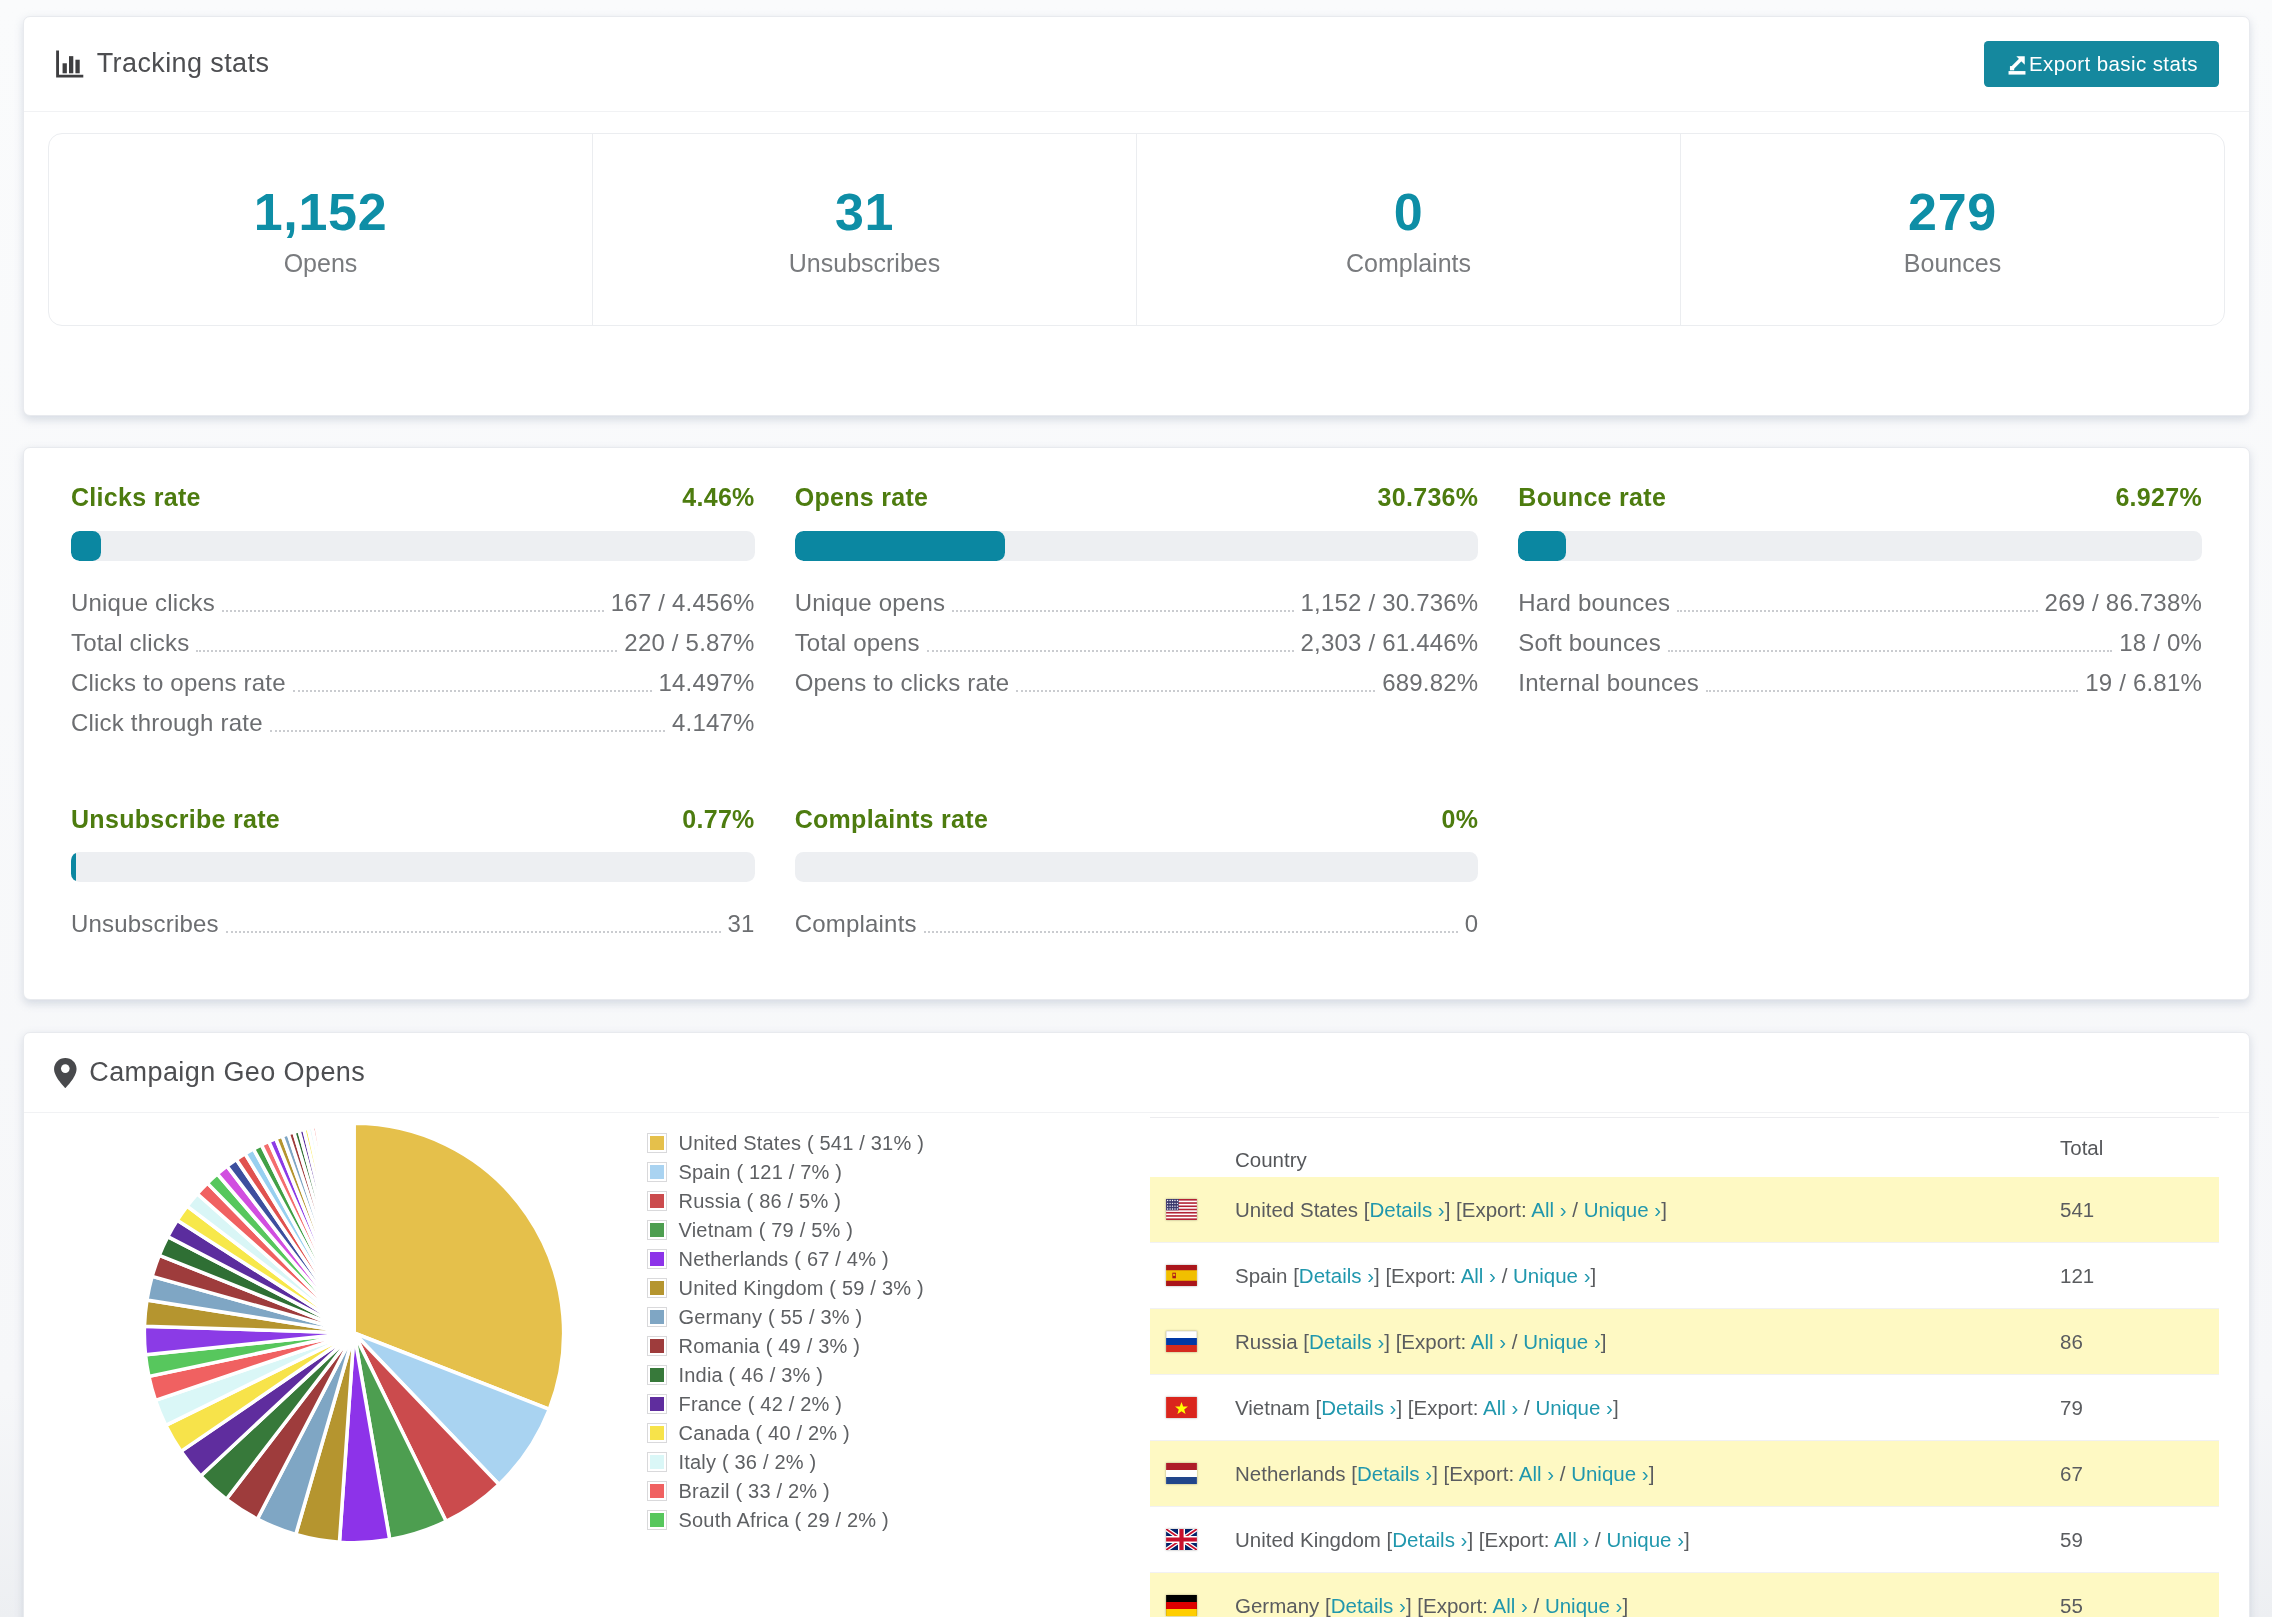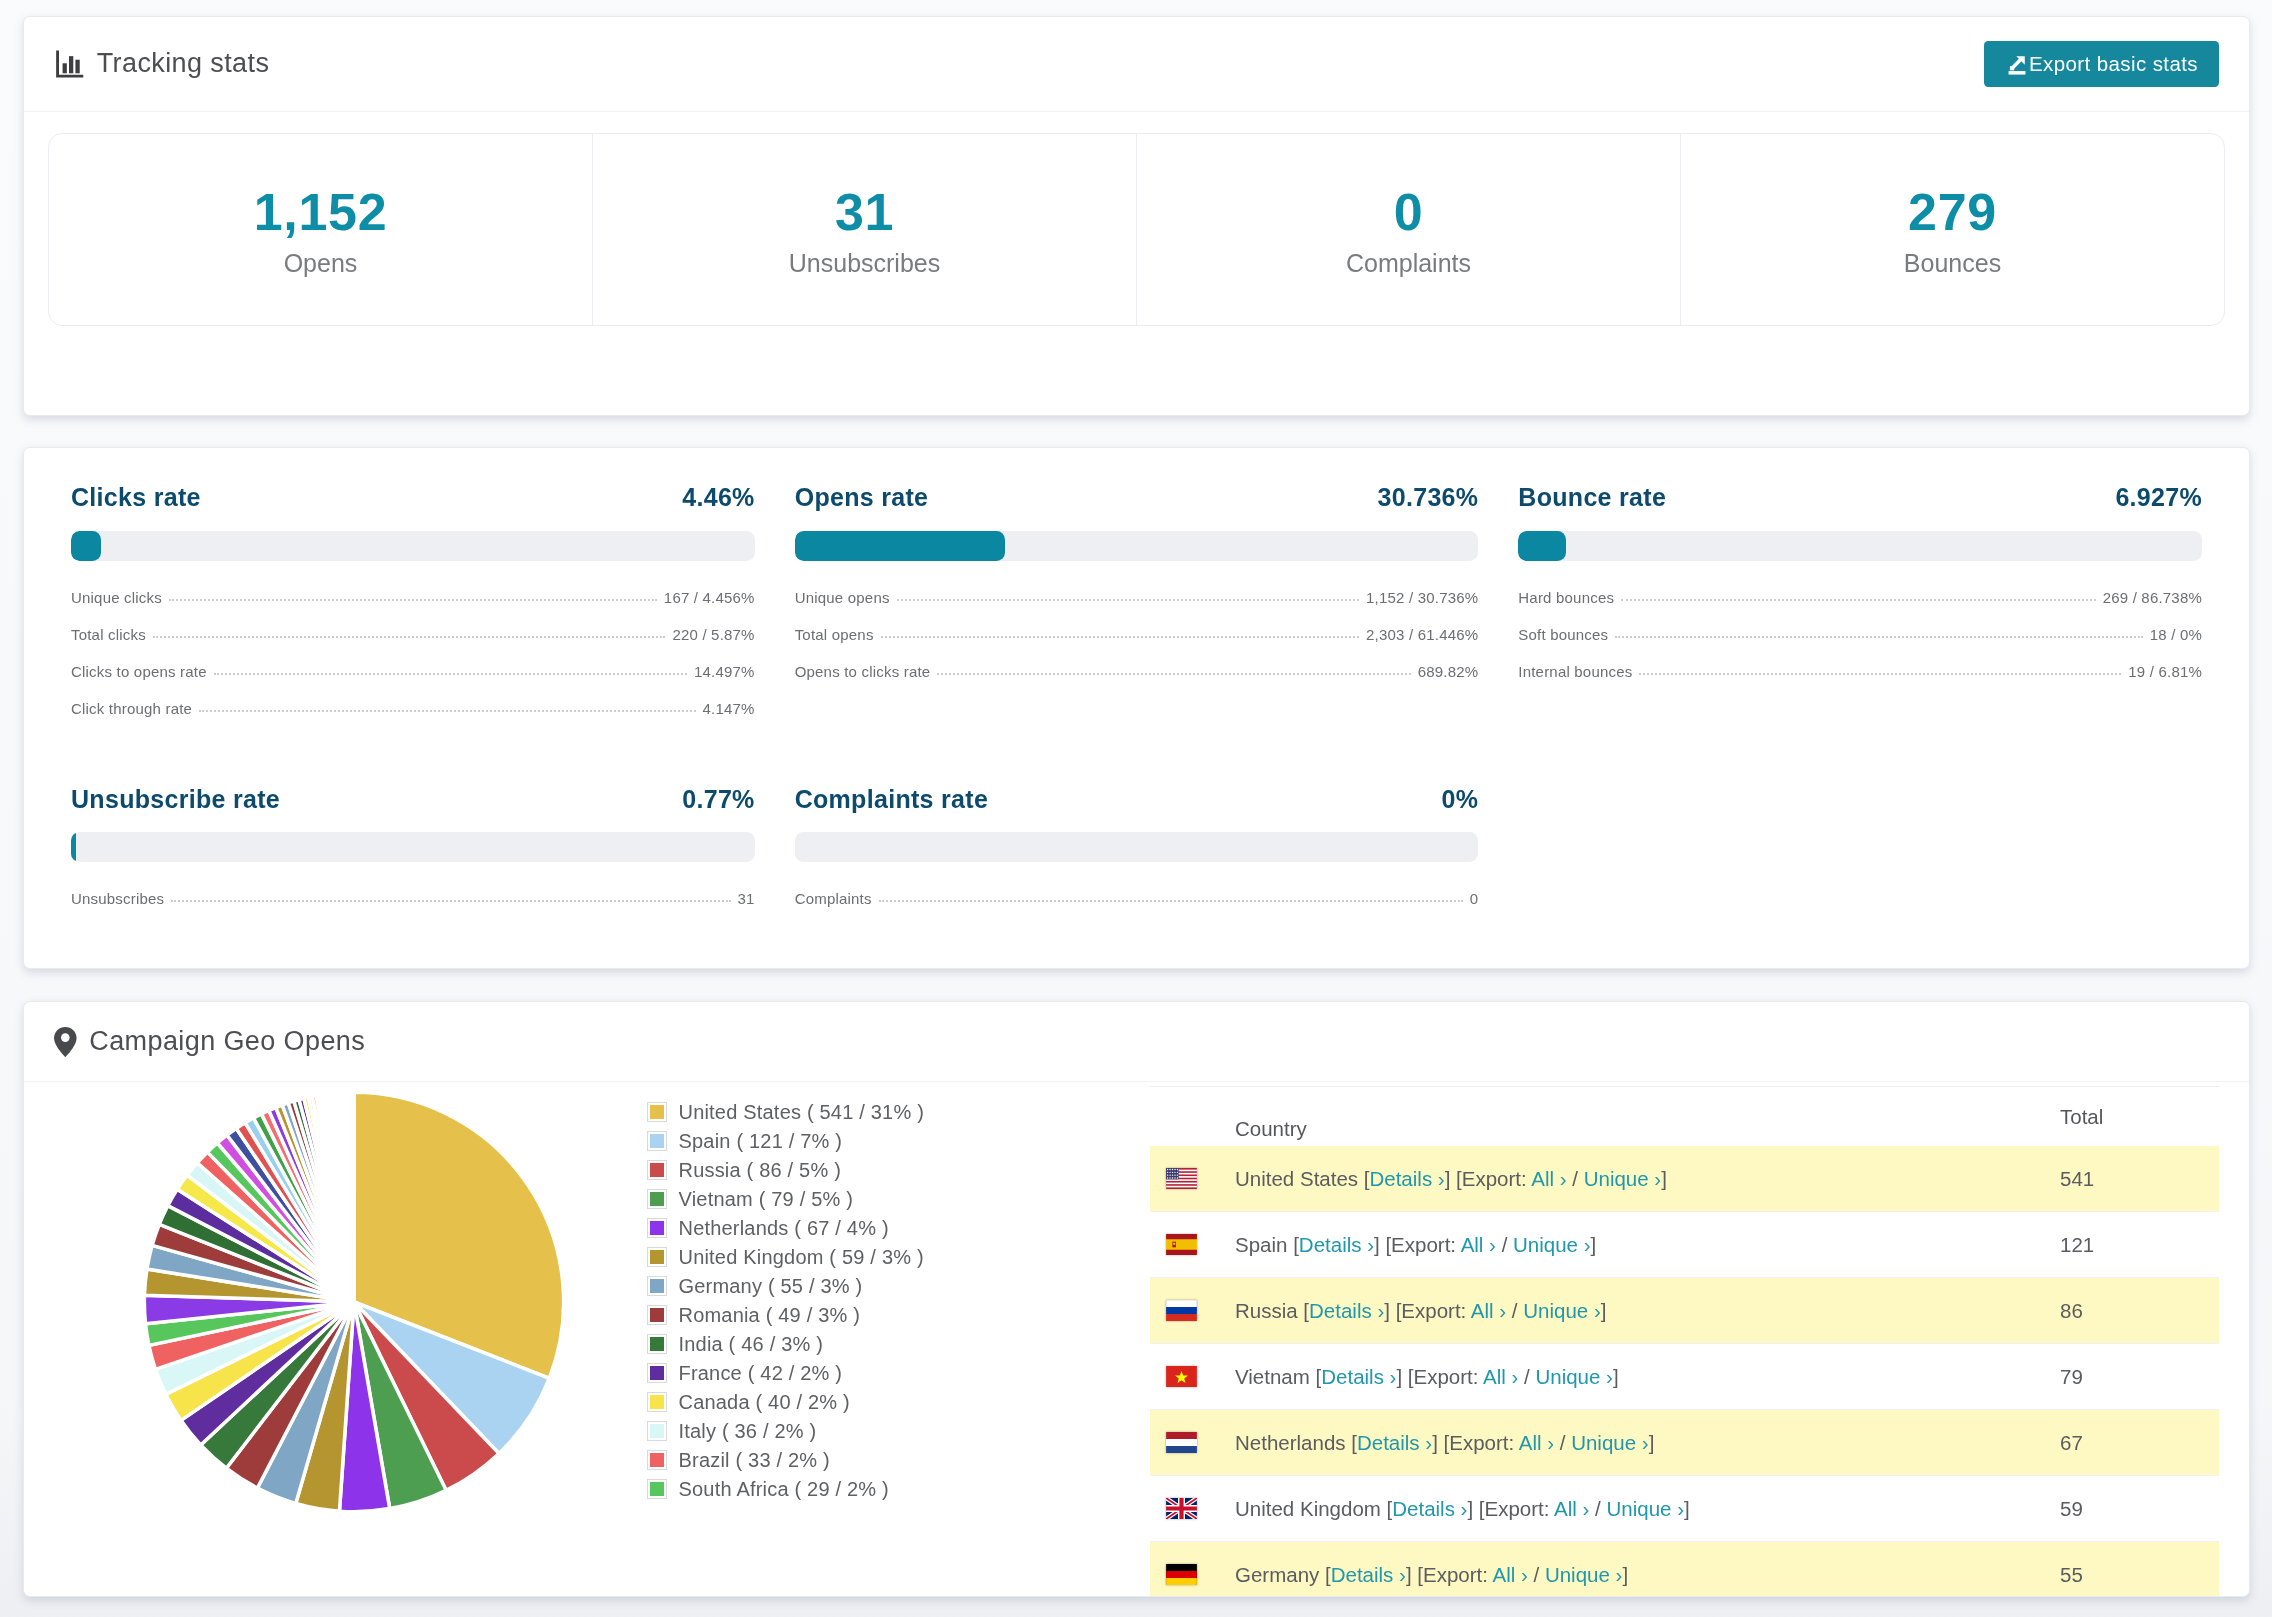--- a/index.html
+++ b/index.html
@@ -31,24 +31,24 @@
   }
   .stat-cell{flex:1;text-align:center;padding:52px 0 47px;border-right:1.4px solid #ebedf0;}
   .stat-cell:last-child{border-right:none;}
   .stat-num{font-size:52px;font-weight:800;color:#0e8ea6;letter-spacing:0.7px;line-height:1;}
   .stat-lab{margin-top:11.3px;font-size:25px;color:#797b7e;}
   #card-tracking{padding-bottom:89px;}
   
   #card-rates{margin-top:31px;padding:35px 47px 61px;display:grid;
     grid-template-columns:repeat(3,1fr);column-gap:40px;row-gap:68px;}
   .rate-head{display:flex;justify-content:space-between;align-items:flex-end;
-    font-size:25px;font-weight:bold;color:#0c4a6e;letter-spacing:0.3px;}
+    font-size:25px;font-weight:bold;color:#4d7c0f;letter-spacing:0.3px;}
   .rate-bar{margin:18.4px 0 28px;height:30px;border-radius:8.5px;background:#edeff2;overflow:hidden;}
   .rate-fill{height:100%;border-radius:8.5px;background:#0b87a1;}
-  .rate-row{display:flex;align-items:flex-end;font-size:15px;color:#6c6e71;margin-top:20px;letter-spacing:0.2px;}
+  .rate-row{display:flex;align-items:flex-end;font-size:24px;color:#6c6e71;margin-top:12px;letter-spacing:0.2px;}
   .leader{flex:1;border-bottom:2.1px dotted #caccd0;margin:0 7px 5px;}
   .rate-val{white-space:nowrap;}
   
   #card-geo{margin-top:32px;height:594px;overflow:hidden;}
   .geo-content{display:flex;align-items:flex-start;padding-top:4.2px;}
   #pie-wrap{margin-left:116px;width:428px;height:432px;flex:none;}
   #geo-legend{list-style:none;margin:11.3px 0 0 79px;padding:0;width:353px;flex:none;}
   #geo-legend li{display:flex;align-items:center;height:29px;font-size:20px;color:#5e6063;letter-spacing:0.2px;}
   .sw{width:14px;height:14px;border:1.4px solid #d9d9db;padding:2.1px;margin-right:11.3px;flex:none;}
   .sw i{display:block;width:100%;height:100%;}

